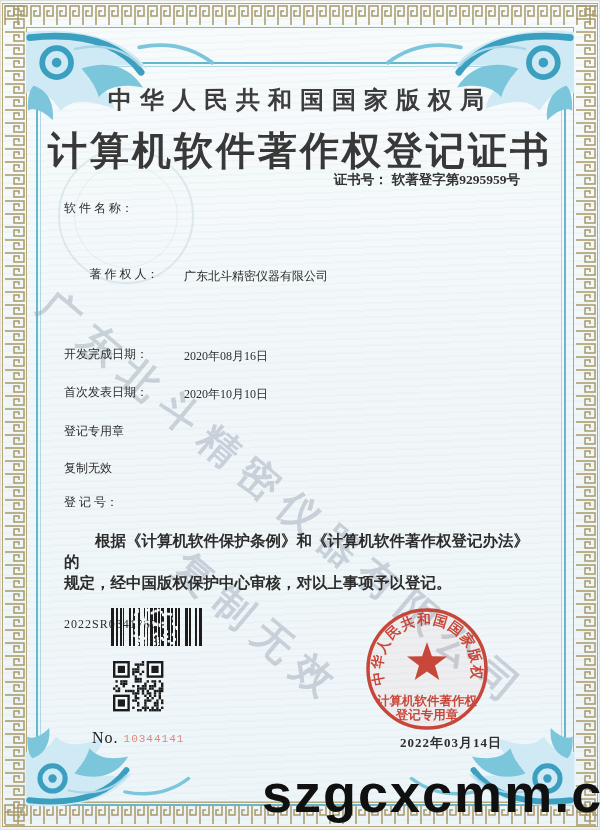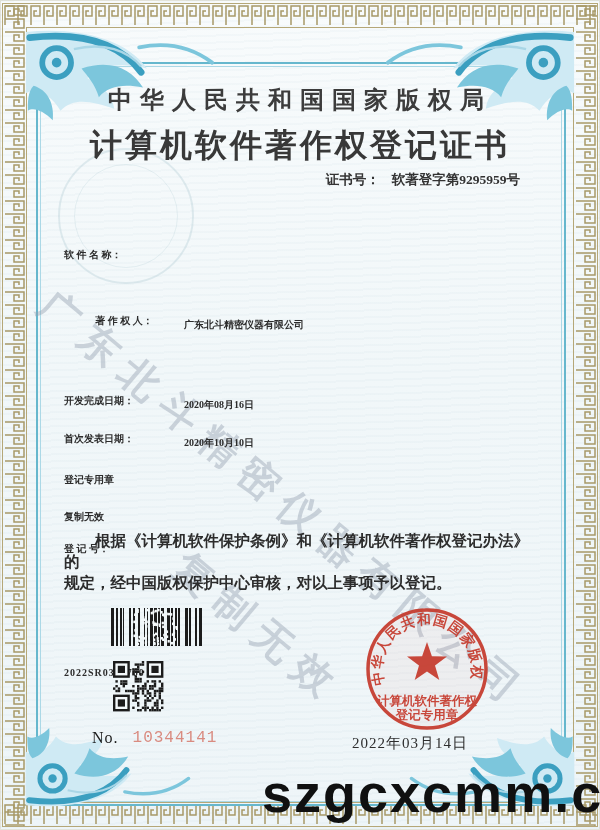--- a/index.html
+++ b/index.html
@@ -30,48 +30,48 @@
   .fl-tr{right:24px;top:30px;width:192px;height:96px;transform:scaleX(-1);}
   .fl-bl{left:24px;bottom:22px;width:168px;height:86px;transform:scaleY(-1);}
   .fl-br{right:24px;bottom:22px;width:168px;height:86px;transform:scale(-1,-1);}
   
   .emblem{position:absolute;left:58px;top:148px;width:132px;height:132px;border-radius:50%;
     border:2px solid rgba(165,195,205,0.30);z-index:2;}
   .emblem::before{content:"";position:absolute;inset:14px;border-radius:50%;border:1px solid rgba(165,195,205,0.22);}
   
   .authority{position:absolute;left:0;right:0;top:84px;text-align:center;font-size:24px;font-weight:700;
     letter-spacing:8px;color:#3c3c3c;z-index:4;}
-  .cert-title{position:absolute;left:0;right:0;top:124px;text-align:center;font-size:32px;font-weight:700;
+  .cert-title{position:absolute;left:0;right:0;top:124px;text-align:center;font-size:39px;font-weight:700;
     letter-spacing:3px;color:#383838;z-index:4;}
   .certno{position:absolute;right:80px;top:171px;font-size:13.5px;font-weight:700;color:#333;z-index:4;}
-  .certno .lbl{margin-right:12px;}
+  .certno .lbl{margin-right:4px;}
   
   .fields{position:absolute;left:64px;top:200px;width:480px;z-index:4;}
-  .row{position:absolute;left:0;display:flex;font-size:10px;font-weight:700;color:#2c2c2c;margin-top:48px;}
+  .row{position:absolute;left:0;display:flex;font-size:12px;font-weight:400;color:#2c2c2c;}
   .row .lab{width:120px;flex:0 0 120px;}
   .row .val{flex:1;}
   .row .val div{line-height:21.5px;}
   .r1{top:0;}  .r2{top:66px;text-align:center;} .r3{top:146px;} .r4{top:184px;} .r5{top:221px;} .r6{top:258px;} .r7{top:294px;flex-direction:column;}
   .mono-ish{letter-spacing:1px;}
   
   .statement{position:absolute;left:64px;top:531px;width:480px;font-size:15.5px;font-weight:600;
     color:#2c2c2c;z-index:4;}
   .statement .l1{text-indent:2em;}
   .statement .l2{}
   
   .barcode{position:absolute;left:111px;top:608px;z-index:4;}
   .qrcode{position:absolute;left:113px;top:661px;z-index:4;}
   .serial{position:absolute;left:92px;top:727px;z-index:4;font-size:18px;color:#1c1c1c;}
   .serial .no{font-size:16px;letter-spacing:1px;}
-  .serial .num{font-family:"Liberation Mono","DejaVu Sans Mono",monospace;font-size:16px;color:#d98b80;
-    letter-spacing:1px;margin-left:14px;vertical-align:1px;}
+  .serial .num{font-family:"Liberation Mono","DejaVu Sans Mono",monospace;font-size:11px;color:#d98b80;
+    letter-spacing:1px;margin-left:5px;vertical-align:1px;}
   
   .seal{position:absolute;left:363px;top:605px;width:128px;height:128px;z-index:5;opacity:0.92;}
-  .seal-date{position:absolute;left:352px;top:734px;width:150px;text-align:left;font-size:15px;
-    font-weight:400;color:#2e2e2e;letter-spacing:1px;z-index:5;}
+  .seal-date{position:absolute;left:352px;top:734px;width:150px;text-align:right;font-size:13px;
+    font-weight:700;color:#2e2e2e;letter-spacing:1px;z-index:5;}
   
   .wm{position:absolute;z-index:3;color:rgba(146,158,173,0.42);font-weight:700;white-space:nowrap;
     transform-origin:left top;pointer-events:none;}
   .wm-company{left:62px;top:278px;font-size:40px;letter-spacing:12px;transform:rotate(40deg);}
   .wm-invalid{left:196px;top:540px;font-size:40px;letter-spacing:12px;transform:rotate(40deg);}
   .site{position:absolute;left:262px;top:762px;font-size:54px;font-weight:600;color:#101010;
     font-family:"Liberation Sans","DejaVu Sans",sans-serif;letter-spacing:2px;z-index:6;white-space:nowrap;}
 </style>
 </head>
 <body>

